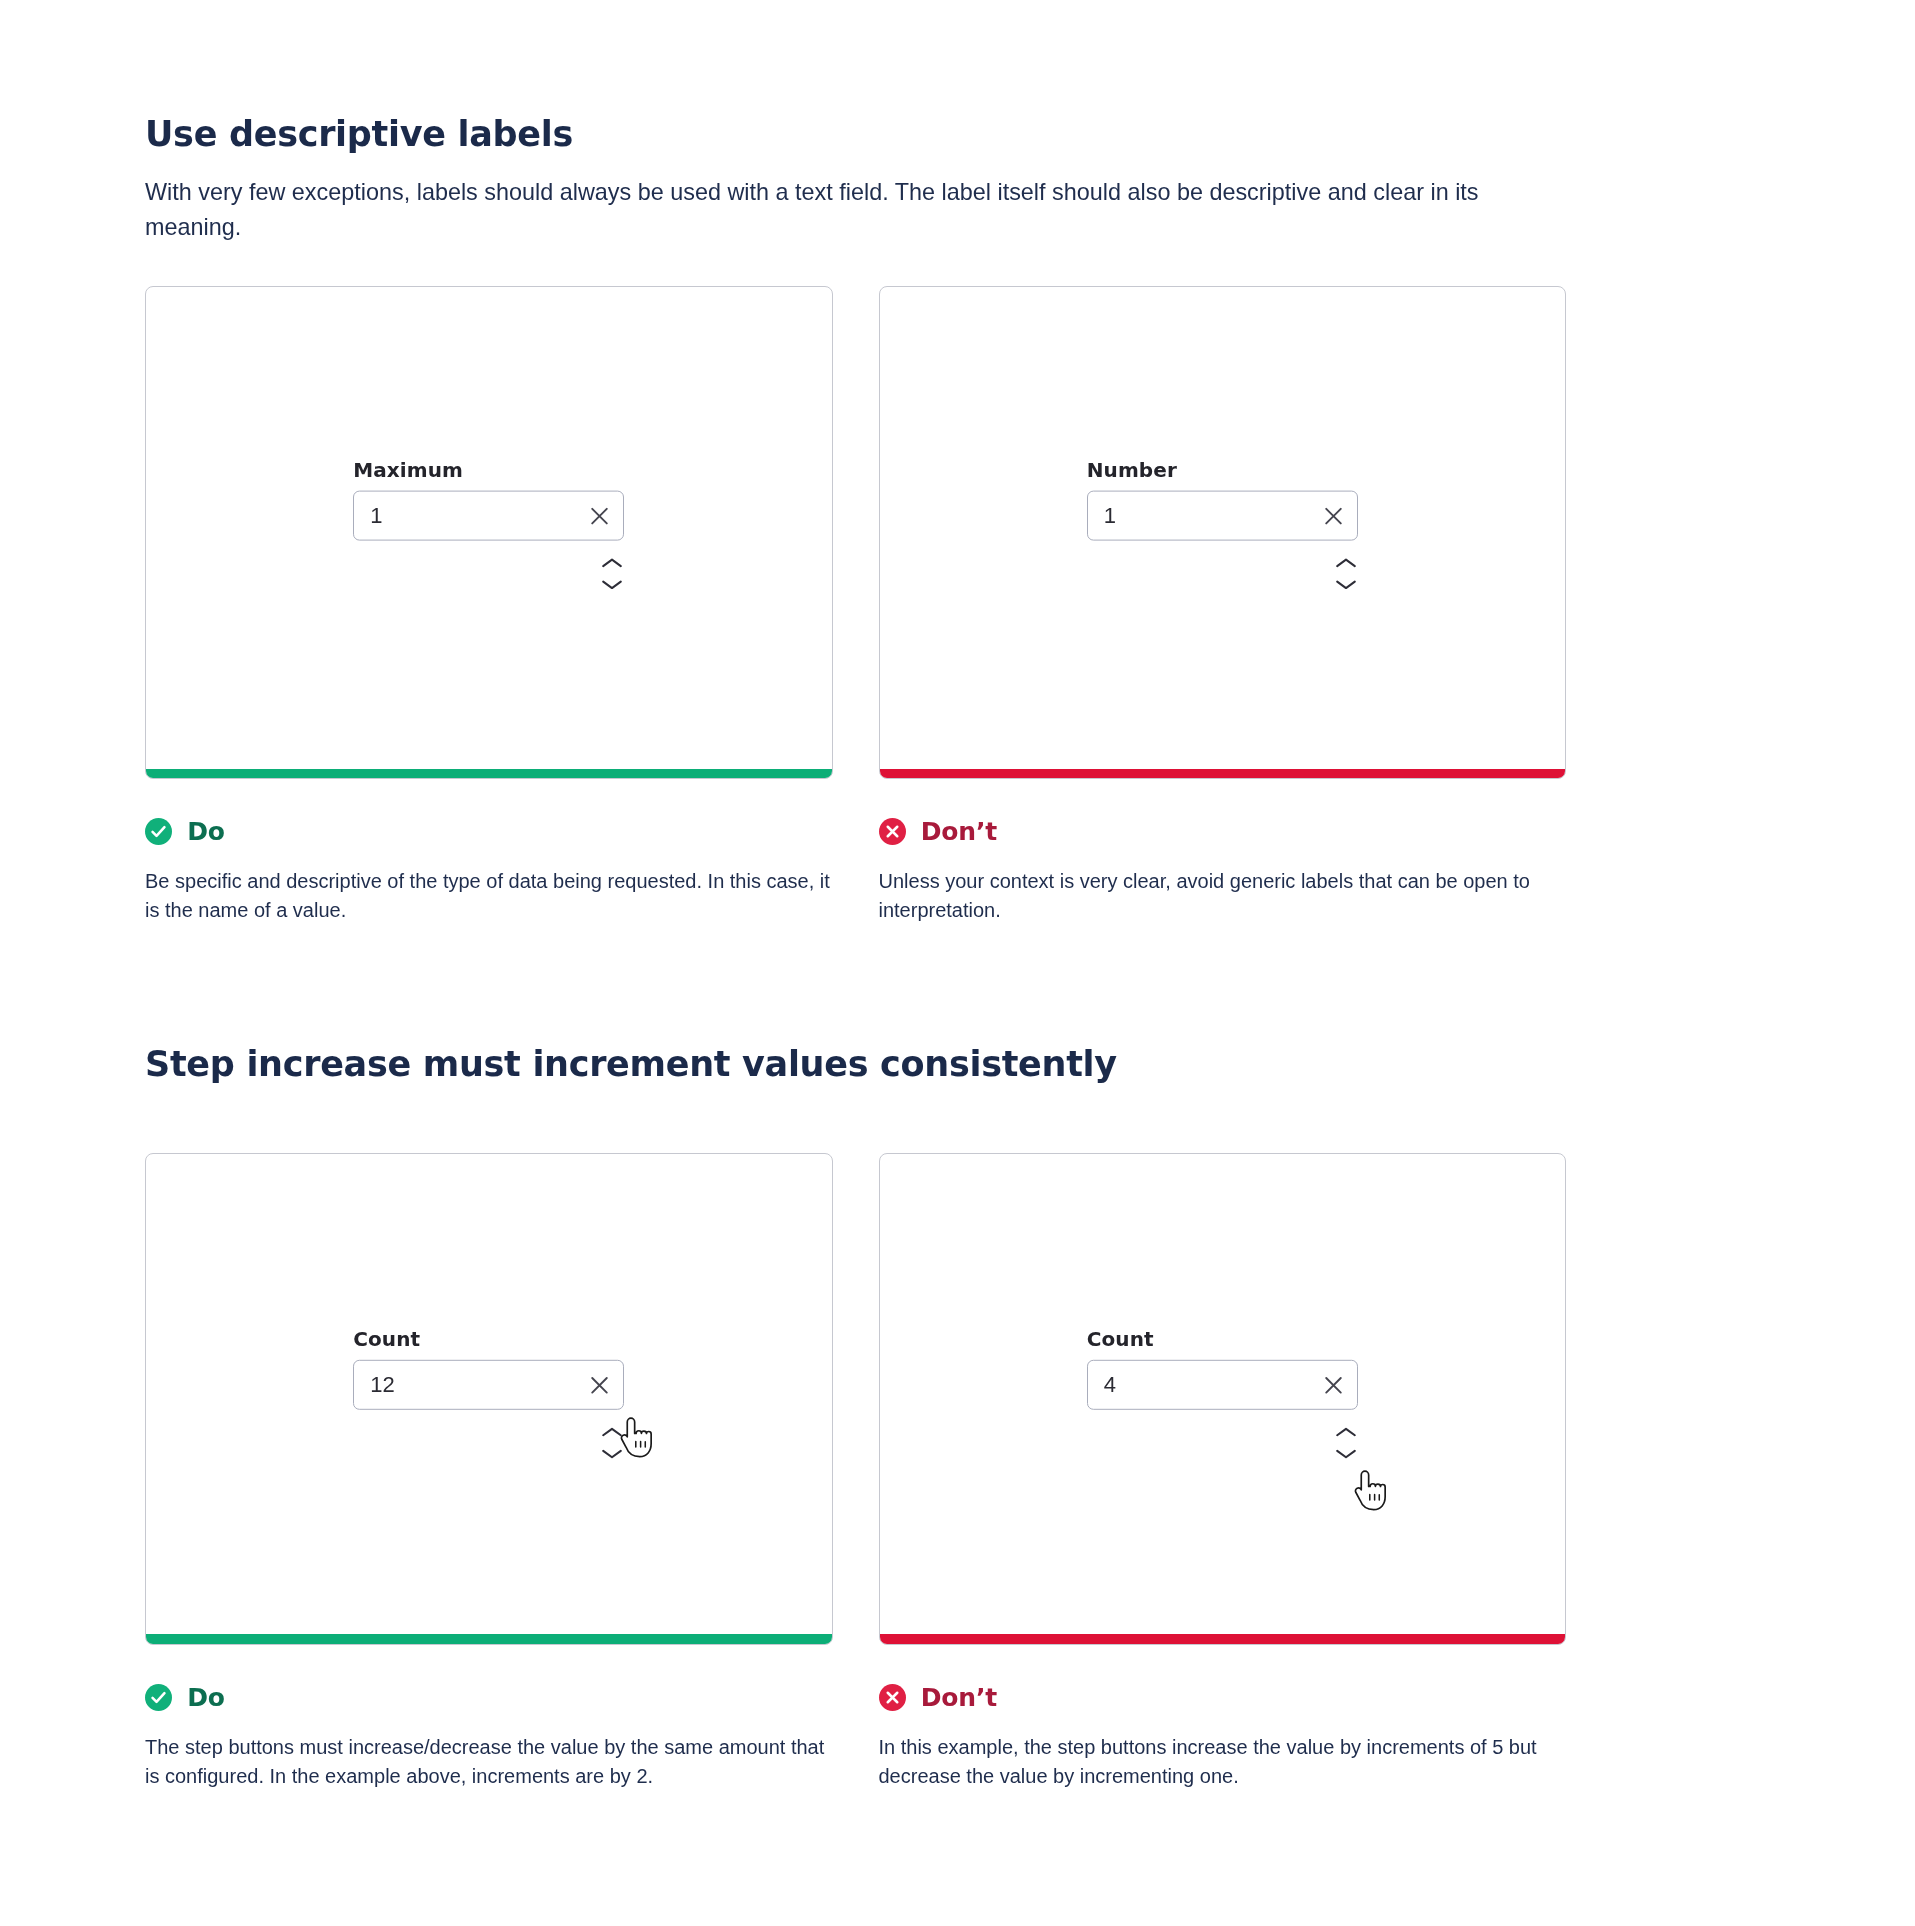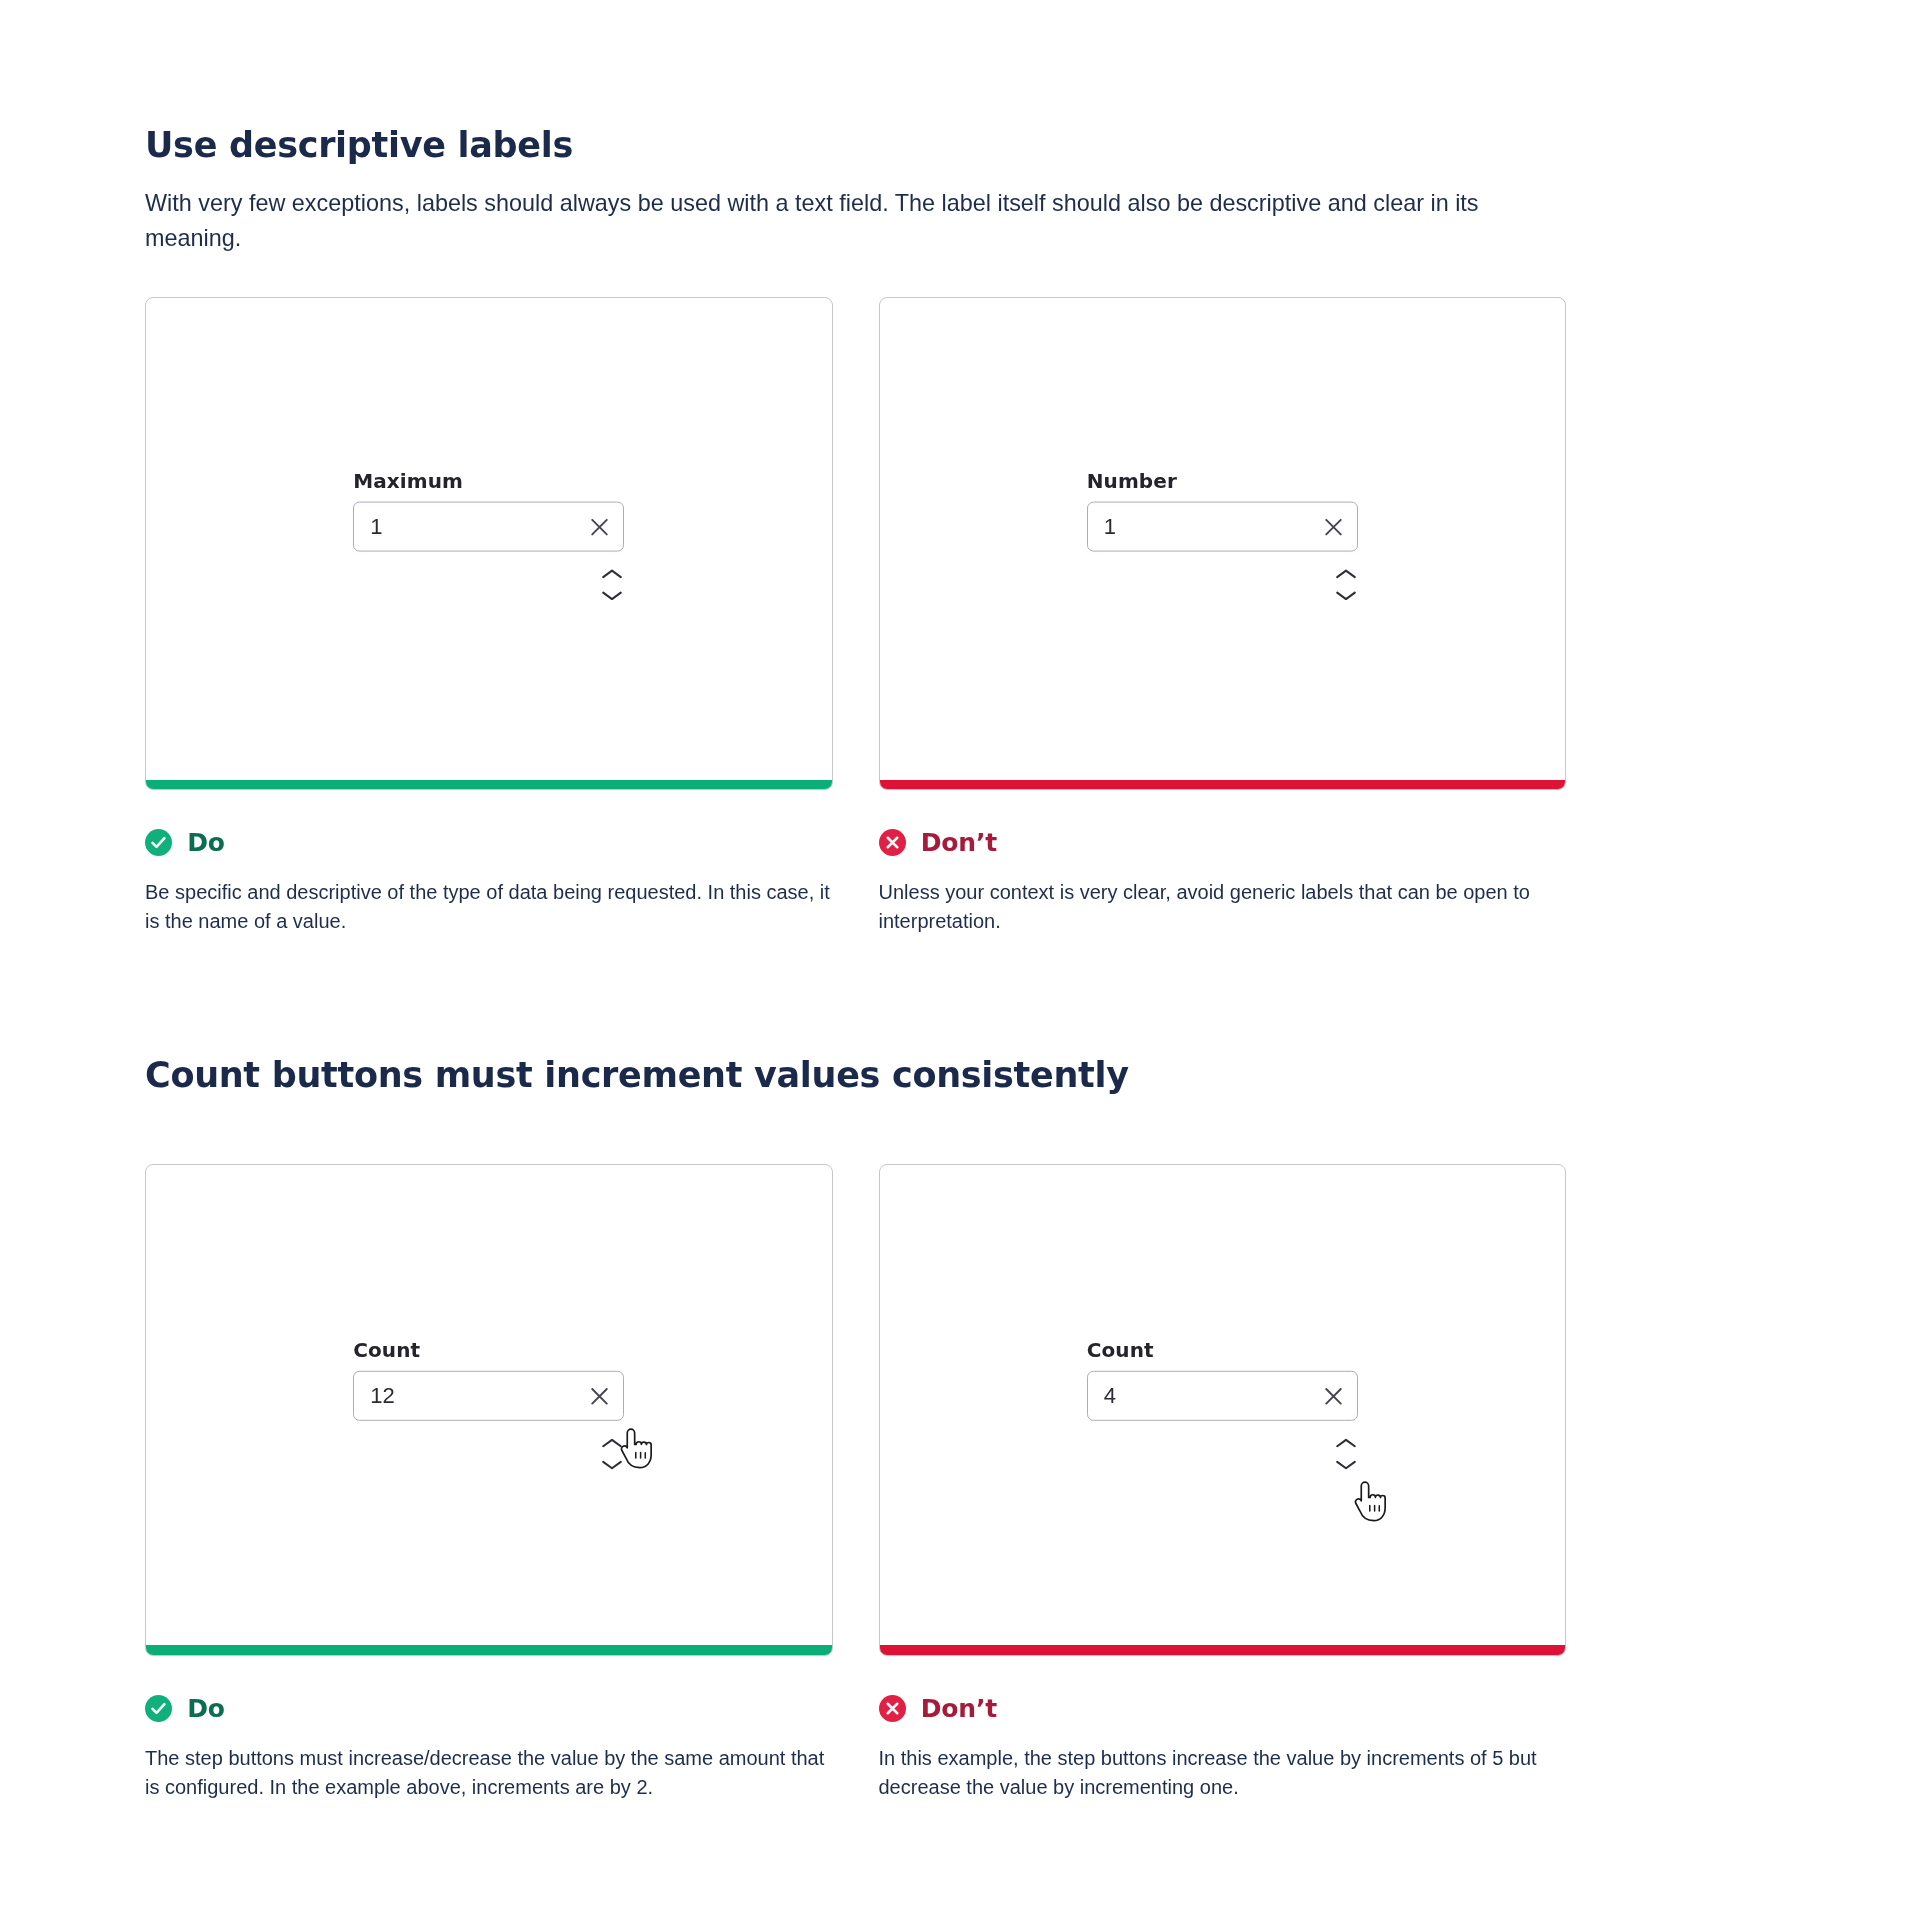--- a/index.html
+++ b/index.html
@@ -9,21 +9,21 @@
     height: 1927px;
     background: #ffffff;
     font-family: "Liberation Sans", sans-serif;
     -webkit-font-smoothing: antialiased;
   }
 
   .page {
     position: relative;
     width: 1711px;
     height: 1927px;
-    padding: 11px 145px;
+    padding: 0 145px;
   }
 
   
   .section { position: relative; }
 
   .section-title {
     font-family: "DejaVu Sans", sans-serif;
     font-weight: 700;
     font-size: 35px;
     letter-spacing: -0.3px;
@@ -268,21 +268,21 @@
         </div>
         <p class="caption">Unless your context is very clear, avoid generic labels that can be open to interpretation.</p>
       </div>
 
     </div>
   </div>
 
   <div class="spacer-lg"></div>
 
   <div class="section">
-    <h2 class="section-title">Count buttons must increment values consistently</h2>
+    <h2 class="section-title">Step increase must increment values consistently</h2>
 
     <div class="examples" style="margin-top:69px;">
 
       <div class="example">
         <div class="demo-card tall">
           <div class="field-wrap" style="transform:translateY(-3.2px);">
             <div class="field-block">
               <div class="field-label">Count</div>
               <div class="field-box">
                 <span class="field-value">12</span>

